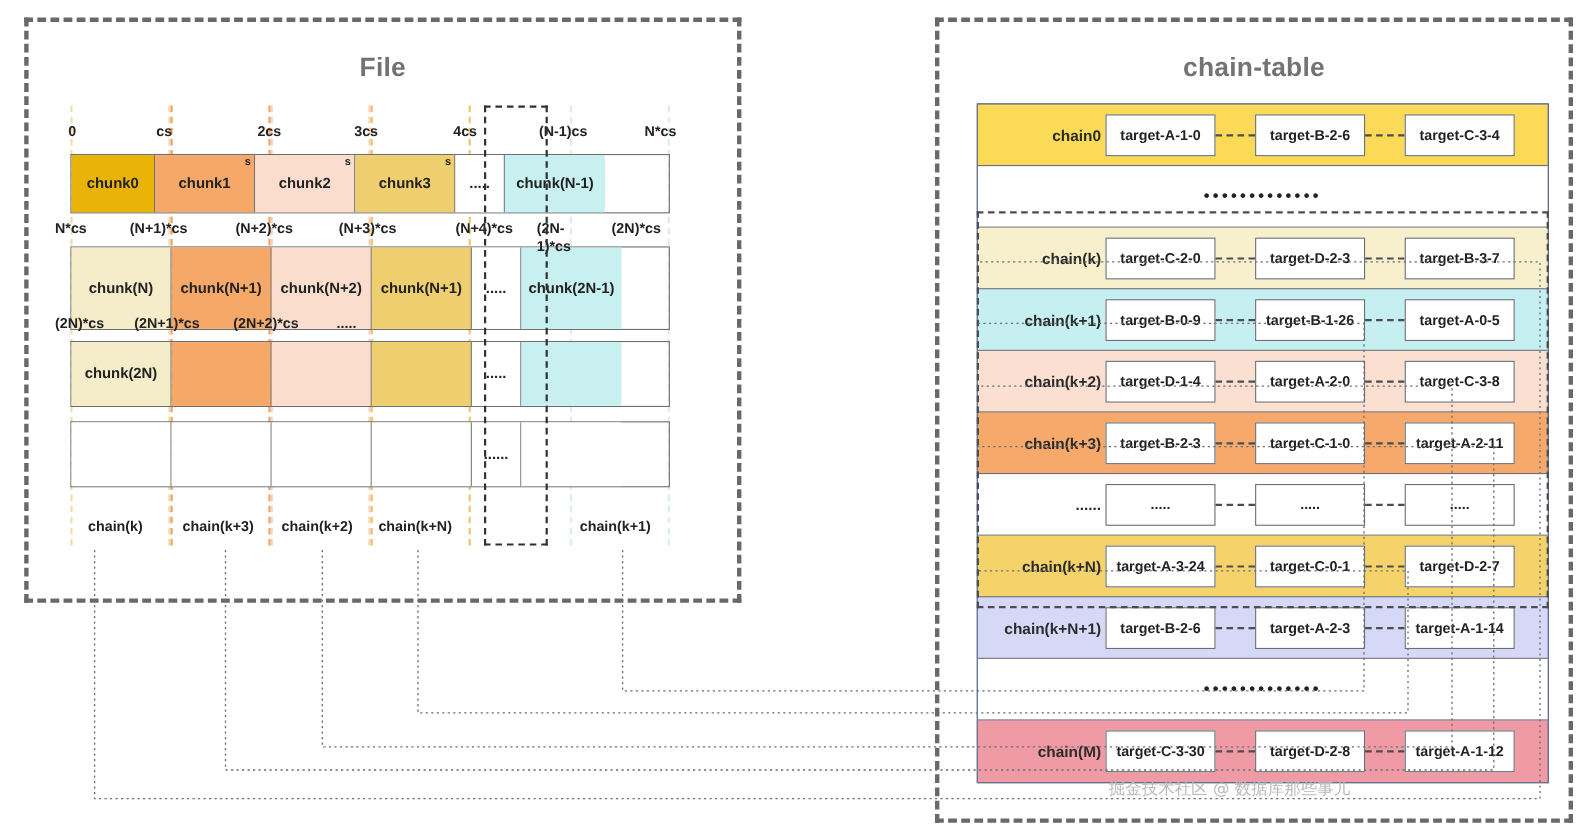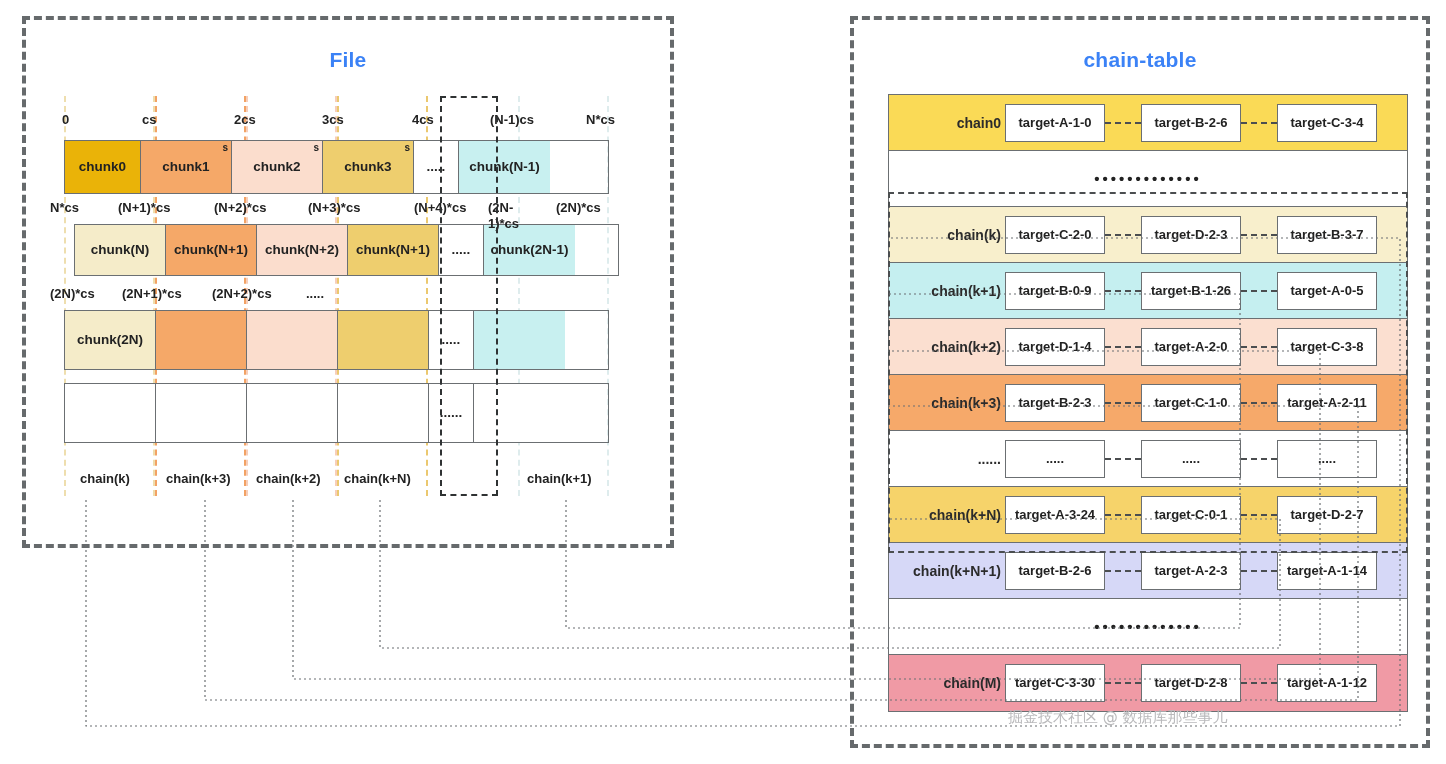--- a/index.html
+++ b/index.html
@@ -4,21 +4,21 @@
 <style>
   html,body{margin:0;padding:0;background:#ffffff;}
   body{font-family:"Liberation Sans","DejaVu Sans",sans-serif;}
   #stage{position:relative;width:1446px;height:764px;overflow:hidden;background:#fff;}
 
   
   .panel{position:absolute;border:4px dashed #666a6c;box-sizing:border-box;}
   #file-panel{left:22px;top:16px;width:652px;height:532px;}
   #chain-panel{left:850px;top:16px;width:580px;height:732px;}
 
-  .panel-title{position:absolute;font-size:21px;font-weight:bold;color:#3b82f6;letter-spacing:.2px;
+  .panel-title{position:absolute;font-size:24px;font-weight:bold;color:#737373;letter-spacing:.2px;
                text-align:center;}
   #file-title{left:22px;top:48px;width:652px;}
   #chain-title{left:850px;top:48px;width:580px;}
 
   
   .band{position:absolute;box-sizing:border-box;border-left:2px dashed;border-right:2px dashed;}
 
   
   .frow{position:absolute;left:64px;width:545px;box-sizing:border-box;
         border:1.6px solid #6b6f72;display:flex;}
@@ -101,21 +101,21 @@
           <span>chunk3</span>
           <span class="sup">s</span>
         </div>
         <div class="cell" style="width: 45px; background: rgb(255, 255, 255);">
           <span>.....</span>
         </div>
         <div class="cell" style="width: 91px; background: rgb(200, 240, 240);">
           <span>chunk(N-1)</span>
         </div>
       </div>
-      <div class="frow" style="top: 224px; height: 52px; margin-left: 10px;">
+      <div class="frow" style="top: 224px; height: 76px;">
         <div class="cell" style="width: 91px; background: rgb(245, 236, 201);">
           <span>chunk(N)</span>
         </div>
         <div class="cell" style="width: 91px; background: rgb(245, 168, 104);">
           <span>chunk(N+1)</span>
         </div>
         <div class="cell" style="width: 91px; background: rgb(251, 221, 205);">
           <span>chunk(N+2)</span>
         </div>
         <div class="cell" style="width: 91px; background: rgb(238, 206, 110);">

